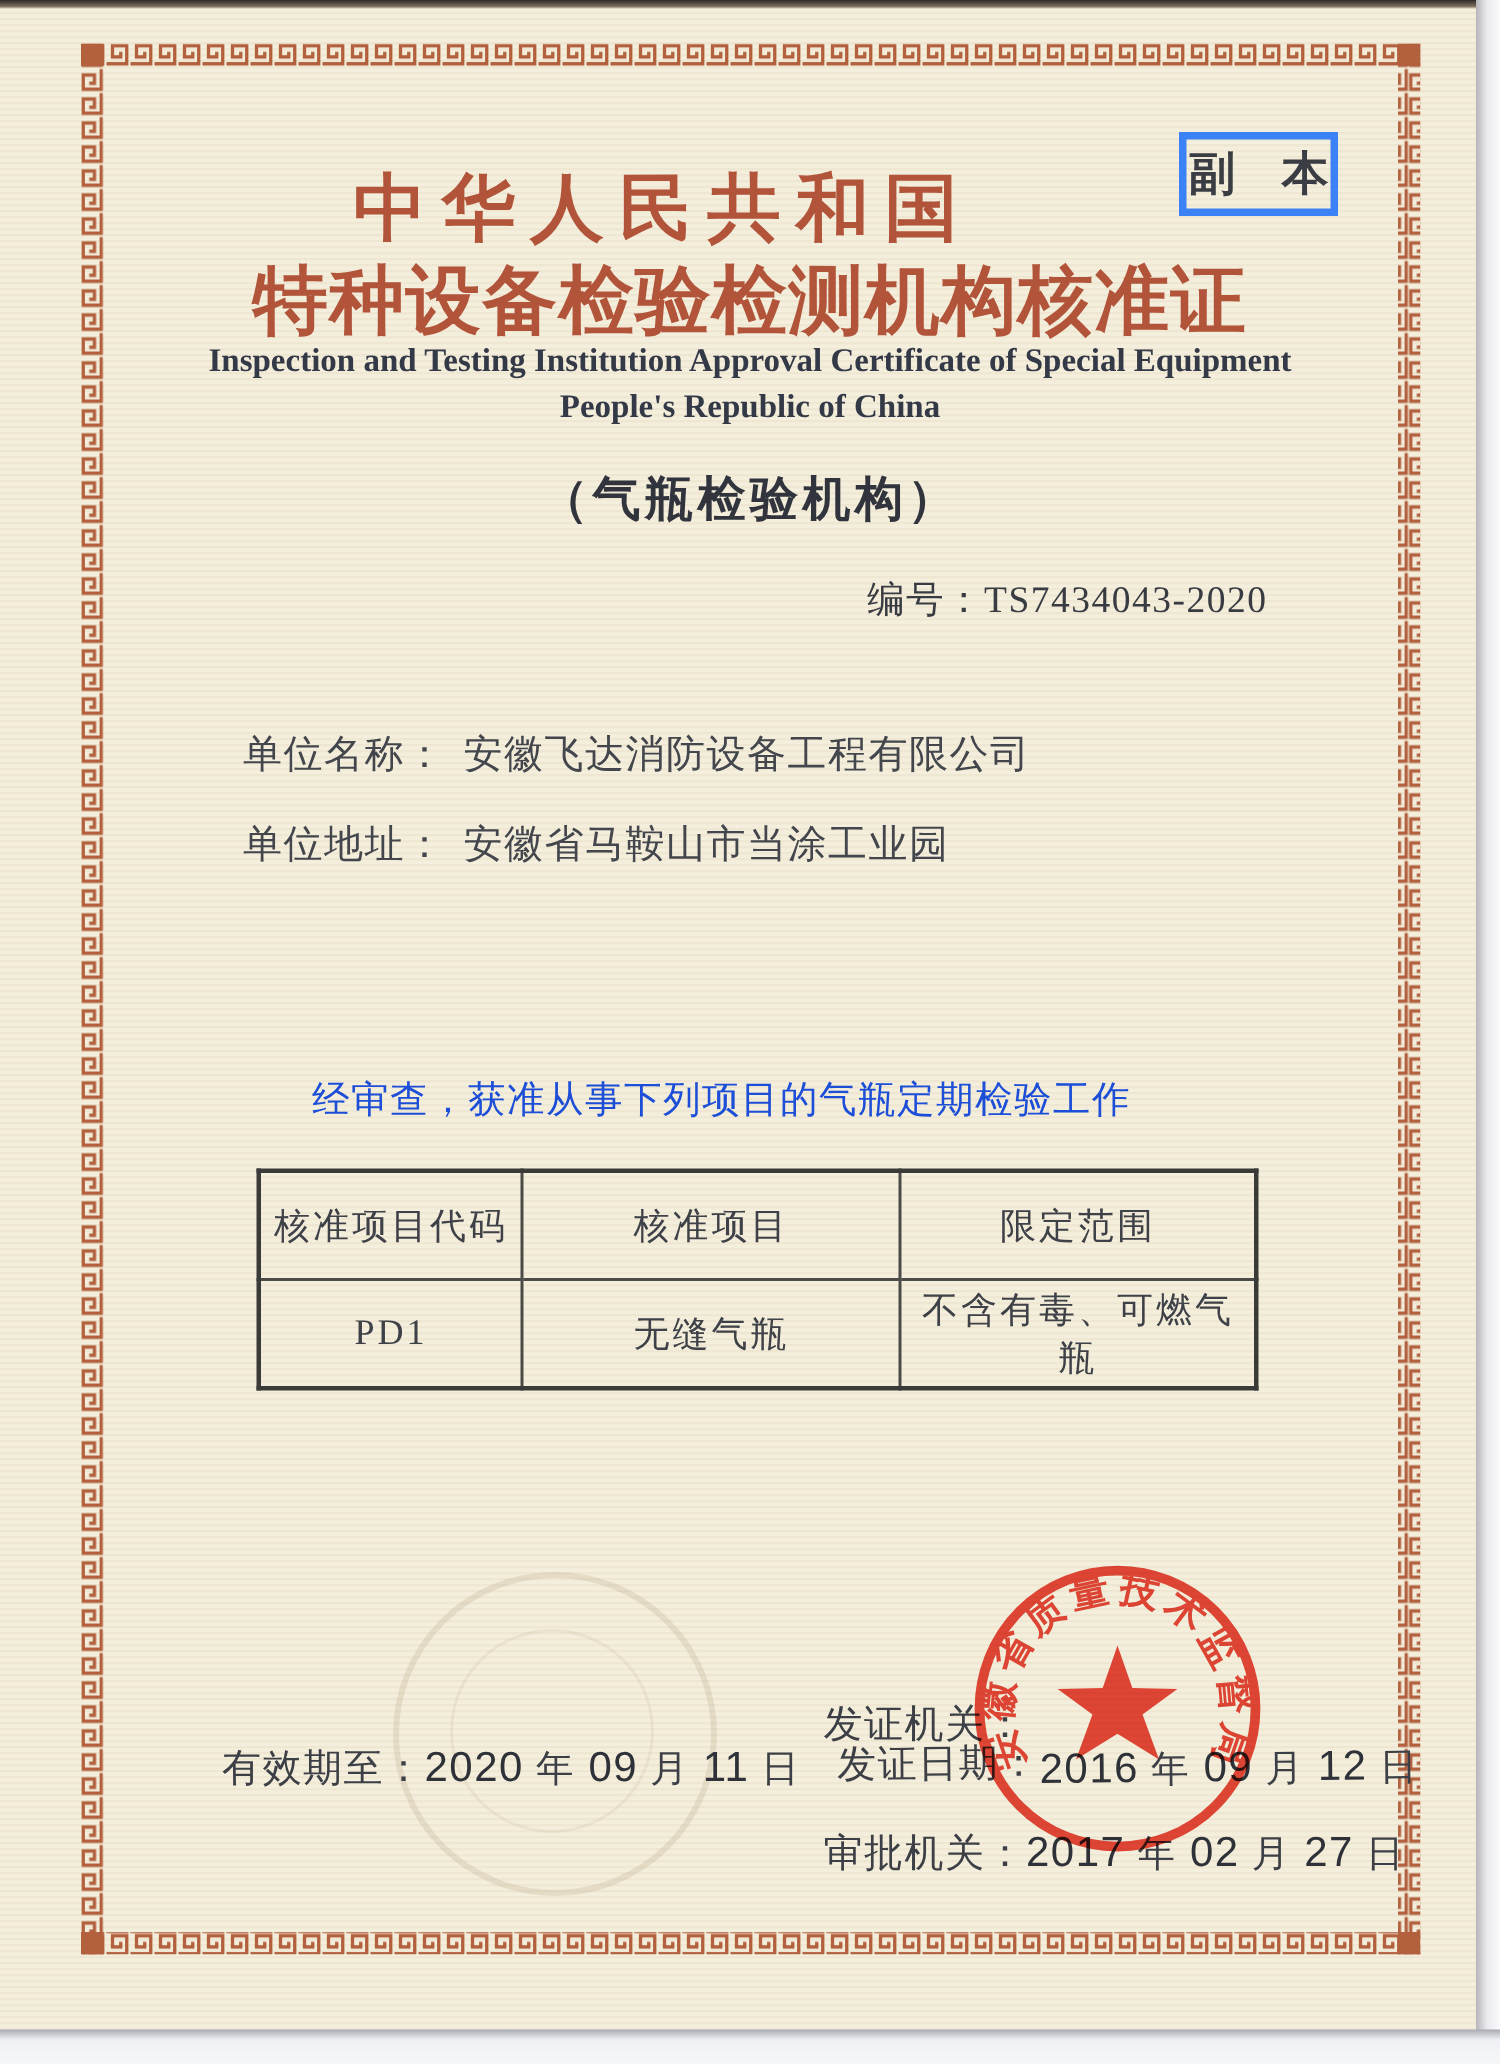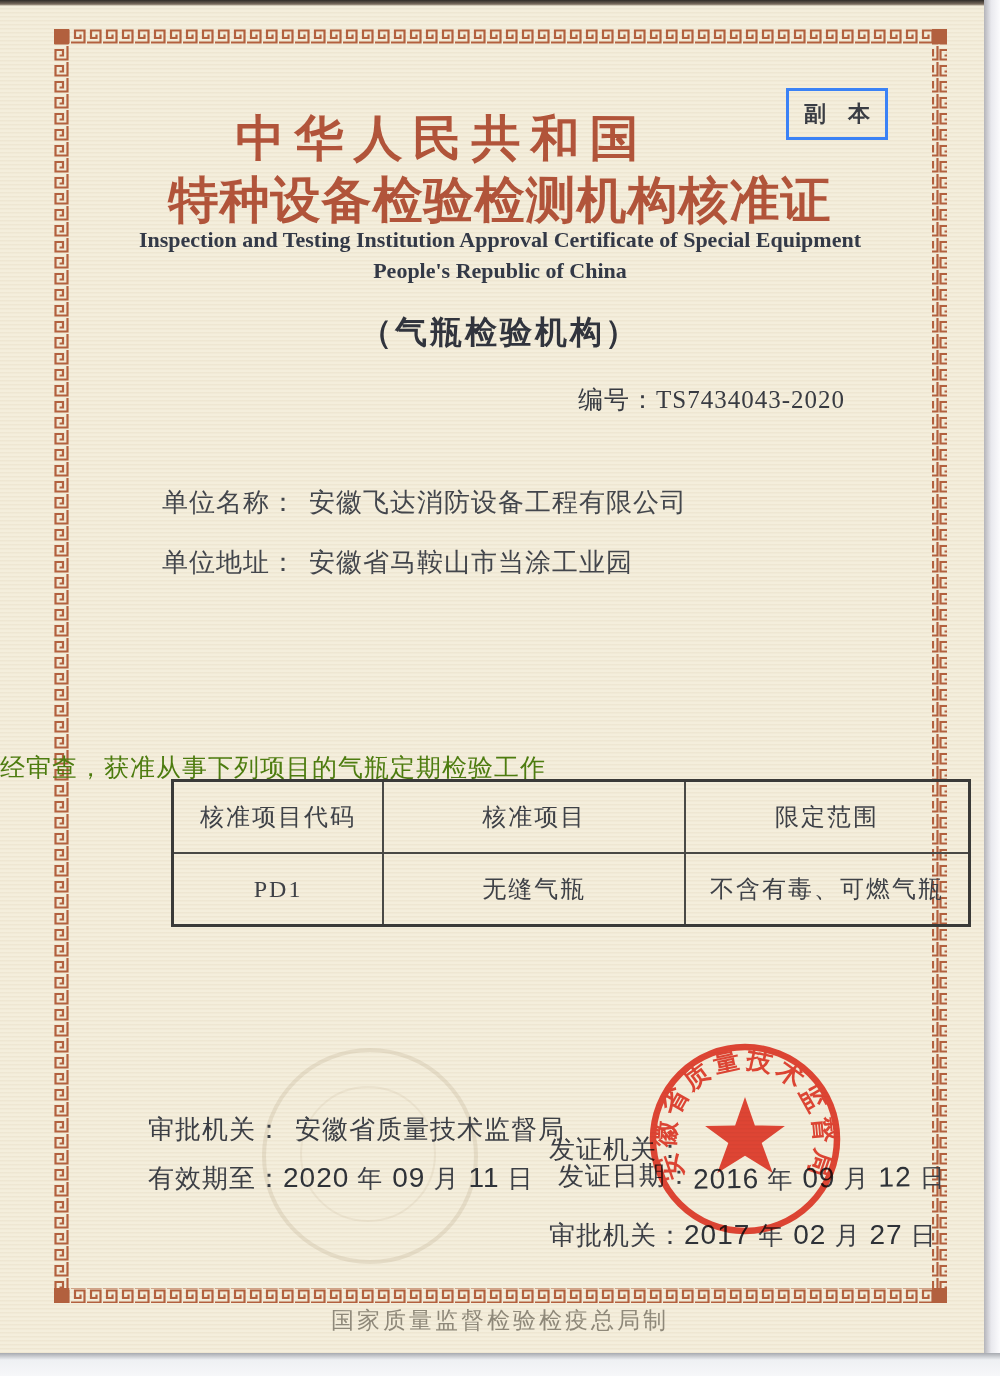--- a/index.html
+++ b/index.html
@@ -12,38 +12,38 @@
            #f4eedc;}
   .scan-top{position:absolute;left:0;top:0;width:100%;height:6px;
             background:linear-gradient(to bottom,#2f2b27,#7a6c5e 70%,rgba(122,108,94,0));}
   .edge-right{position:absolute;left:984px;top:0;width:16px;height:1356px;
               background:linear-gradient(to right,#b4b4b9,#e9e9ee 45%,#fbfbfd);}
   .edge-bottom{position:absolute;left:0;top:1353px;width:1000px;height:23px;
                background:linear-gradient(to bottom,#a7aab0,#eef0f3 30%,#f6f7f9);}
   .frame{position:absolute;left:54px;top:29px;}
   
   .copy-box{position:absolute;left:786px;top:88px;width:96px;height:46px;
-            border:3px solid #3b82f6;display:flex;align-items:center;justify-content:center;
-            font-size:22px;font-weight:bold;color:#3a3d44;}
+            border:5px solid #3b82f6;display:flex;align-items:center;justify-content:center;
+            font-size:31px;font-weight:bold;color:#3a3d44;}
   .titles{position:absolute;left:0;top:0;width:1000px;text-align:center;color:#b1543a;}
   .t-country{position:absolute;left:0;width:884px;top:106px;font-size:49px;font-weight:bold;letter-spacing:10px;}
   .t-cert{position:absolute;left:0;width:1000px;top:167px;font-size:50px;font-weight:bold;letter-spacing:1px;}
   .t-en{position:absolute;left:0;width:1000px;text-align:center;color:#333947;font-weight:bold;font-size:22px;}
   .t-en1{top:227px;}
   .t-en2{top:258px;}
   .t-cat{position:absolute;left:0;width:1000px;top:311px;text-align:center;
          font-size:32px;font-weight:600;color:#31343d;letter-spacing:3px;}
   .serial{position:absolute;top:383px;right:155px;font-size:25px;color:#383b42;letter-spacing:1px;}
   .holder-row{position:absolute;left:162px;font-size:26px;color:#43464c;letter-spacing:1px;}
   .holder-name{top:485px;} .holder-addr{top:545px;}
-  .statement{position:absolute;left:0;top:716px;width:962px;
-             font-size:25px;color:#4d7c0f;letter-spacing:1px;margin-top:35px;}
+  .statement{position:absolute;left:0;top:716px;width:962px;text-align:center;
+             font-size:25px;color:#1d4ed8;letter-spacing:1px;}
   
   .tbl-wrap{position:absolute;left:171px;top:779px;width:668px;}
-  table.approval{width:800px;border-collapse:collapse;table-layout:fixed;
+  table.approval{width:668px;border-collapse:collapse;table-layout:fixed;
                  border:3px solid #3a3a38;}
   table.approval td{border:2px solid #4a4a47;text-align:center;vertical-align:middle;
                     height:68px;font-size:24px;color:#3e4147;letter-spacing:2px;}
   .col1{width:26.3%;} .col2{width:38%;border-radius:11px;} .col3{width:35.7%;}
   td.code{letter-spacing:1px;}
   
   .f-label{font-size:26px;color:#3c3f45;letter-spacing:1px;}
   .f-value{font-size:26px;color:#3c3f45;letter-spacing:1px;}
   .date{font-size:26px;color:#2e3238;}
   .date .num{font-family:"Liberation Sans","DejaVu Sans",sans-serif;font-size:28px;letter-spacing:1px;}
@@ -127,23 +127,20 @@
         <td>无缝气瓶</td>
         <td>不含有毒、可燃气瓶</td>
       </tr>
     </tbody>
       </table>
   </div>
 
   <div class="emboss"></div>
   <div class="emboss2"></div>
 
-  <div class="row-approve">
-    <span class="f-label">审批机关：</span><span class="label-gap"></span><span class="f-value">安徽省质量技术监督局</span>
-  </div>
   <div class="row-valid">
     <span class="f-label">有效期至：</span><span class="date"><span class="num">2020</span><span class="unit">年</span><span class="num">09</span><span class="unit">月</span><span class="num">11</span><span class="unit">日</span></span>
   </div>
 
   <div class="row-issuer">
     <span class="f-label">发证机关：</span>
   </div>
   <div class="row-issuedate">
     <span class="f-label">发证日期：</span><span class="date"><span class="num">2016</span><span class="unit">年</span><span class="num">09</span><span class="unit">月</span><span class="num">12</span><span class="unit">日</span></span>
   </div>
@@ -155,18 +152,17 @@
     <defs>
       <path id="sealArc" d="M 42.6 142.6 A 71 71 0 1 1 151.4 142.6" fill="none"></path>
     </defs>
     <circle cx="97" cy="97" r="92" fill="none" stroke-width="6.5" stroke="#e63a2b"></circle>
     <polygon points="97,55 106.9,83.4 136.9,84 113.7,101 124.7,131 97,113.8 69.3,131 80.3,101 57.1,84 87.1,83.4" fill="#e63a2b"></polygon>
     <text font-size="26" font-weight="bold" letter-spacing="4" font-family="Liberation Serif, DejaVu Serif, serif" fill="#e63a2b">
       <textPath href="#sealArc" startOffset="50%" text-anchor="middle">安徽省质量技术监督局</textPath>
     </text>
   </svg>
 
-  <div class="maker">国家质量监督检验检疫总局制</div>
 
   <div class="scan-top"></div>
   <div class="edge-right"></div>
   <div class="edge-bottom"></div>
 </div>
 
 </body></html>

